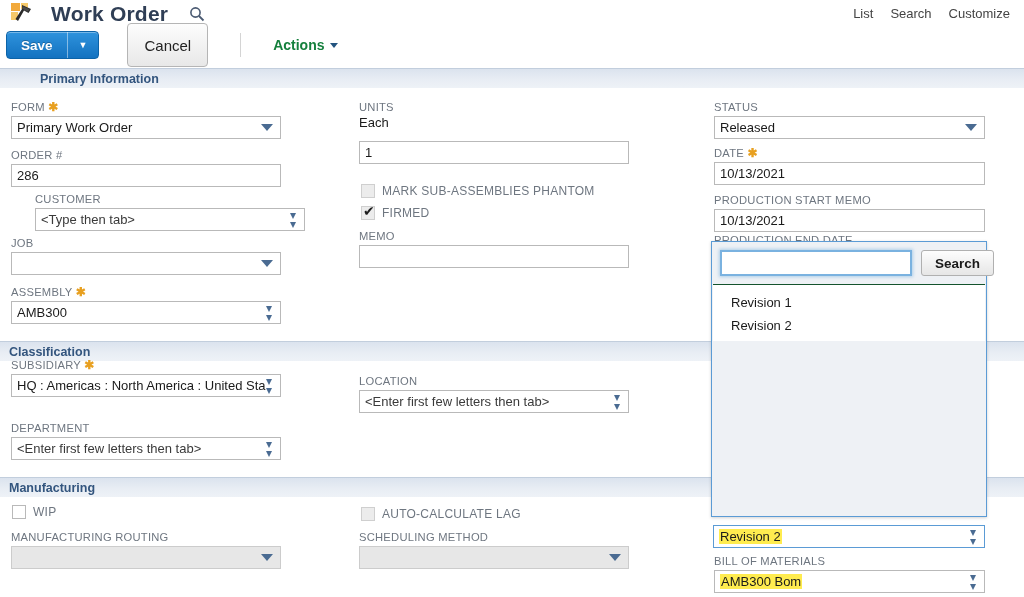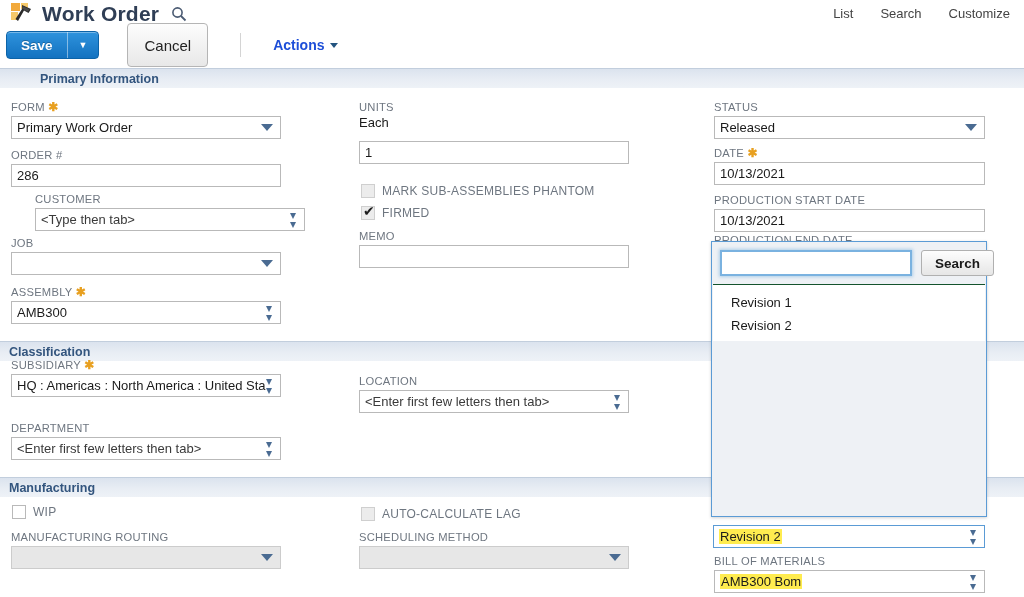--- a/index.html
+++ b/index.html
@@ -20,37 +20,37 @@
 
   
   .topbar {
     position: absolute;
     left: 0; top: 0; width: 1024px; height: 66px;
     background: #fff;
   }
   .title-row {
     position: absolute;
     left: 10px; top: 0px;
-    display: flex; align-items: center; gap: 8px;
+    display: flex; align-items: center; gap: 17px;
     height: 28px;
   }
   .hammer-icon { width: 24px; height: 24px; position: relative; display:inline-block; }
   .page-title {
     font-size: 21px;
     font-weight: bold;
     color: #2f3e55;
     letter-spacing: 0.2px;
     line-height: 26px;
   }
   .title-search-icon { margin-left: 4px; width: 16px; height: 16px; display:inline-block; }
 
   .nav-links {
     position: absolute;
     right: 14px; top: 6px;
-    display: flex; gap: 27px;
+    display: flex; gap: 17px;
     font-size: 13px;
     color: #444;
   }
   .nav-links span { cursor: pointer; }
 
   .btn-row {
     position: absolute;
     left: 6px; top: 31px;
     display: flex; align-items: center; gap: 16px;
     height: 28px;
@@ -82,21 +82,21 @@
     color: #222; font-size: 15px;
     padding: 0 16px; display: flex; align-items: center;
     cursor: pointer;
   }
   .v-sep {
     width: 1px; height: 24px; background: #d4d4d4;
     margin-left: 16px; margin-right: 16px;
   }
   .actions-btn {
     display: flex; align-items: center; gap: 5px;
-    color: #1d4ed8; font-weight: bold; font-size: 14px;
+    color: #15803d; font-weight: bold; font-size: 14px;
     cursor: pointer; height: 28px;
   }
   .actions-btn .tri {
     width: 0; height: 0;
     border-left: 4.5px solid transparent;
     border-right: 4.5px solid transparent;
     border-top: 5px solid #23537f;
   }
 
   
@@ -367,21 +367,21 @@
   <div class="field" style="left:714px; top:146px; width:271px;">
     <div class="flabel">
       <span>DATE</span> <span class="req">✱</span>
     </div>
     <div class="fbox">
       <span class="val">10/13/2021</span>
     </div>
   </div>
 
   <div class="field" style="left:714px; top:193px; width:271px;">
-    <div class="flabel">PRODUCTION START DATE</div>
+    <div class="flabel">PRODUCTION START MEMO</div>
     <div class="fbox">
       <span class="val">10/13/2021</span>
     </div>
   </div>
 
   <div class="field" style="left:714px; top:233px; width:271px;">
     <div class="flabel">PRODUCTION END DATE</div>
     <div class="fbox">
       <span class="val"></span>
     </div>

